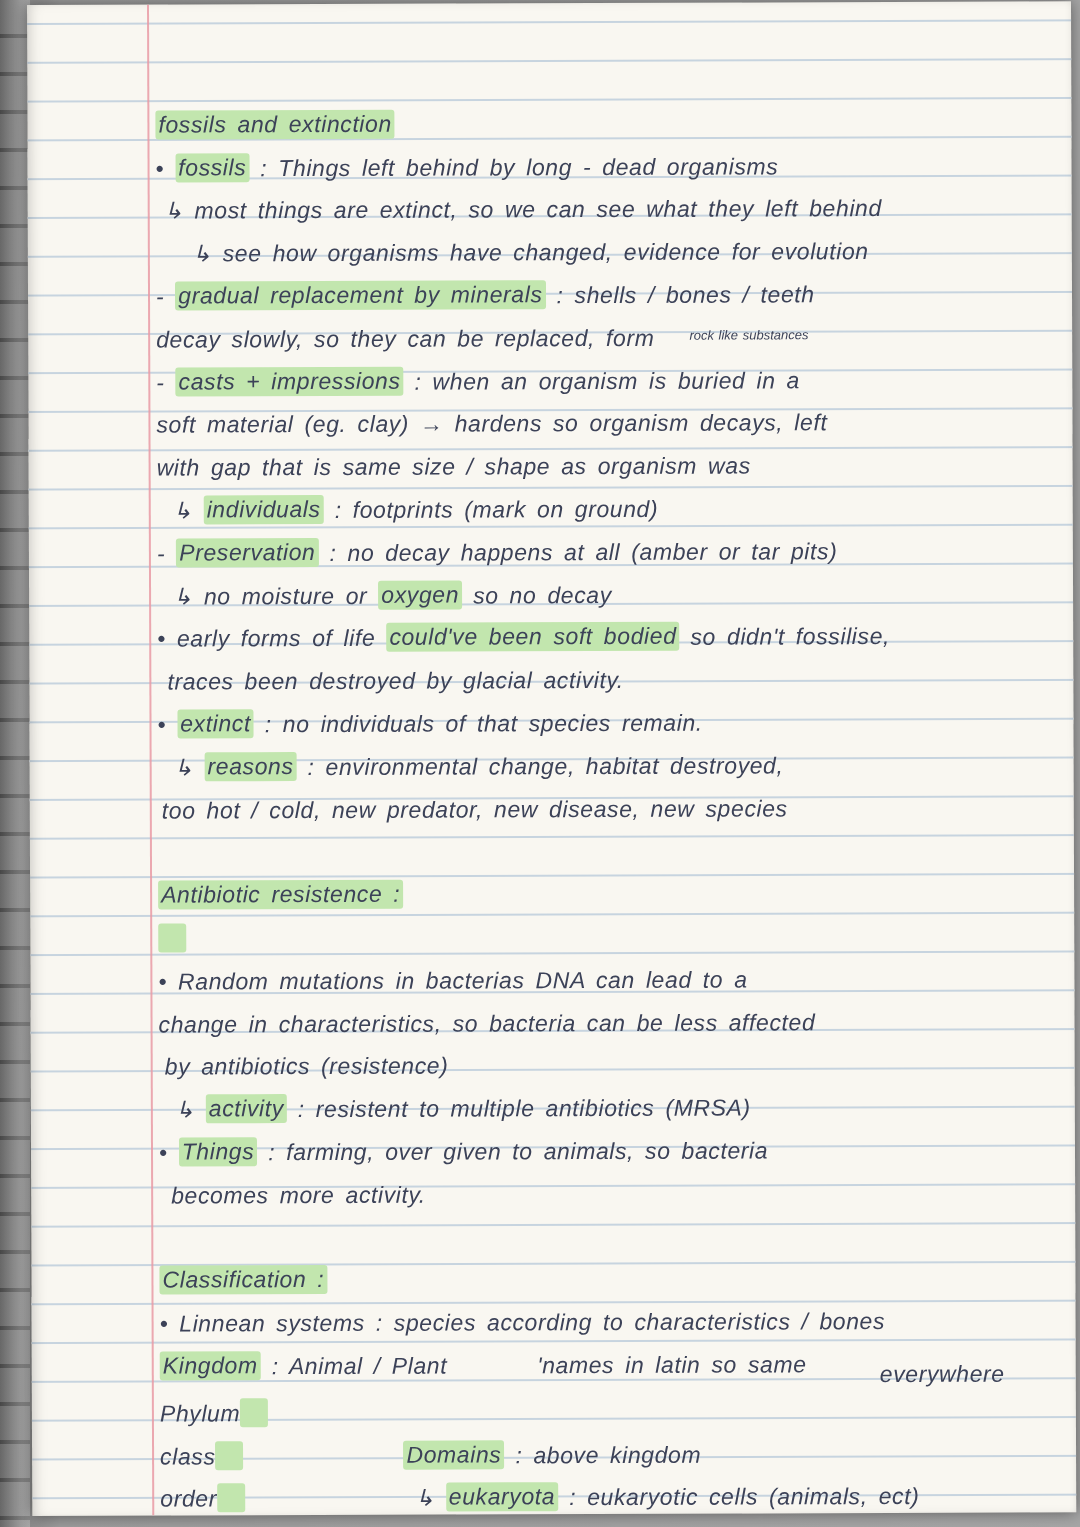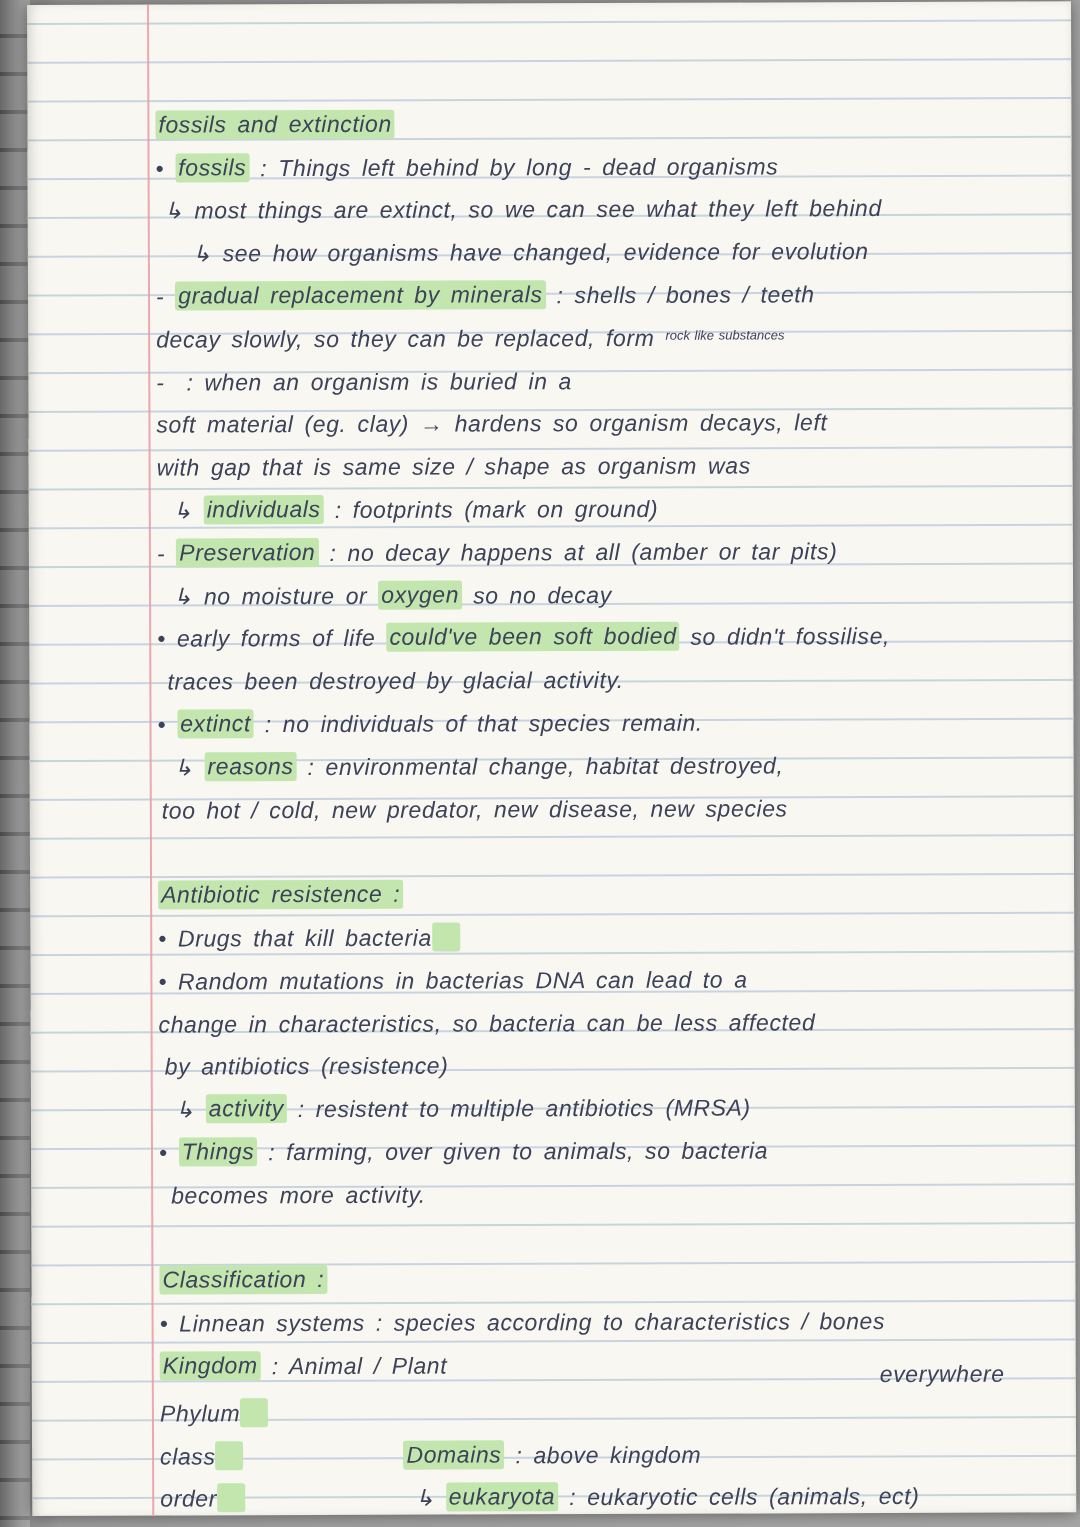--- a/index.html
+++ b/index.html
@@ -43,61 +43,61 @@
   }
   .line.overlay{height:0;overflow:visible;}
   .hl{
     background:var(--hl,#c2e6ae);
     padding:1px 3px;
     border-radius:3px;
     box-decoration-break:clone;
   }
   .small{
     font-size:13px;letter-spacing:0;word-spacing:1px;
-    transform:translateY(-9px);display:inline-block;
+    transform:translateY(-9px);display:inline-block;margin-left:24px;
   }
   .gap{display:inline-block;height:1px;}
 </style>
 </head>
 <body>
 
 <div class="notebook-edge"></div>
 
 <div class="paper">
   <div class="margin-line"></div>
   <div class="content">
       <div class="line"><span class="hl ">fossils and extinction</span></div>
       <div class="line"><span class="">• </span><span class="hl ">fossils</span><span class=""> : Things left behind by long - dead organisms</span></div>
       <div class="line" style="padding-left: 8px;"><span class="">↳ most things are extinct, so we can see what they left behind</span></div>
       <div class="line" style="padding-left: 36px;"><span class="">↳ see how organisms have changed, evidence for evolution</span></div>
       <div class="line"><span class="">- </span><span class="hl ">gradual replacement by minerals</span><span class=""> : shells / bones / teeth</span></div>
       <div class="line"><span class="">decay slowly, so they can be replaced, form </span><span class="small">rock like substances</span></div>
-      <div class="line"><span class="">- </span><span class=""> : when an organism is buried in a</span></div>
+      <div class="line"><span class="">- </span><span class="hl ">casts + impressions</span><span class=""> : when an organism is buried in a</span></div>
       <div class="line"><span class="">soft material (eg. clay) → hardens so organism decays, left</span></div>
       <div class="line"><span class="">with gap that is same size / shape as organism was</span></div>
       <div class="line" style="padding-left: 16px;"><span class="">↳ </span><span class="hl ">individuals</span><span class=""> : footprints (mark on ground)</span></div>
       <div class="line"><span class="">- </span><span class="hl ">Preservation</span><span class=""> : no decay happens at all (amber or tar pits)</span></div>
       <div class="line" style="padding-left: 16px;"><span class="">↳ no moisture or </span><span class="hl ">oxygen</span><span class=""> so no decay</span></div>
       <div class="line"><span class="">• early forms of life </span><span class="hl ">could've been soft bodied</span><span class=""> so didn't fossilise,</span></div>
       <div class="line" style="padding-left: 10px;"><span class="">traces been destroyed by glacial activity.</span></div>
       <div class="line"><span class="">• </span><span class="hl ">extinct</span><span class=""> : no individuals of that species remain.</span></div>
       <div class="line" style="padding-left: 16px;"><span class="">↳ </span><span class="hl ">reasons</span><span class=""> : environmental change, habitat destroyed,</span></div>
       <div class="line" style="padding-left: 4px;"><span class="">too hot / cold, new predator, new disease, new species</span></div>
       <div class="line"></div>
       <div class="line"><span class="hl ">Antibiotic resistence :</span></div>
-      <div class="line"><span class="">• Drugs that kill bacteria</span><span class="hl ">&nbsp;&nbsp;</span></div>
+      <div class="line"><span class="hl ">&nbsp;&nbsp;</span></div>
       <div class="line"><span class="">• Random mutations in bacterias DNA can lead to a</span></div>
       <div class="line"><span class="">change in characteristics, so bacteria can be less affected</span></div>
       <div class="line" style="padding-left: 6px;"><span class="">by antibiotics (resistence)</span></div>
       <div class="line" style="padding-left: 16px;"><span class="">↳ </span><span class="hl ">activity</span><span class=""> : resistent to multiple antibiotics (MRSA)</span></div>
       <div class="line"><span class="">• </span><span class="hl ">Things</span><span class=""> : farming, over given to animals, so bacteria</span></div>
       <div class="line" style="padding-left: 12px;"><span class="">becomes more activity.</span></div>
       <div class="line"></div>
       <div class="line"><span class="hl ">Classification :</span></div>
       <div class="line"><span class="">• Linnean systems : species according to characteristics / bones</span></div>
-      <div class="line"><span class="hl ">Kingdom</span><span class=""> : Animal / Plant</span><span class="gap" style="width: 90px;"></span></div>
+      <div class="line"><span class="hl ">Kingdom</span><span class=""> : Animal / Plant</span><span class="gap" style="width: 90px;"></span><span class="">'names in latin so same</span></div>
       <div class="line overlay" style="padding-left: 720px; transform: translateY(6px);"><span class="">everywhere</span></div>
       <div class="line"><span class="">Phylum</span><span class="hl ">&nbsp;&nbsp;</span></div>
       <div class="line"><span class="">class</span><span class="hl ">&nbsp;&nbsp;</span><span class="gap" style="width: 160px;"></span><span class="hl ">Domains</span><span class=""> : above kingdom</span></div>
       <div class="line"><span class="">order</span><span class="hl ">&nbsp;&nbsp;</span><span class="gap" style="width: 170px;"></span><span class="">↳ </span><span class="hl ">eukaryota</span><span class=""> : eukaryotic cells (animals, ect)</span></div>
       <div class="line"></div>
     </div>
 </div>
 
 </body></html>

